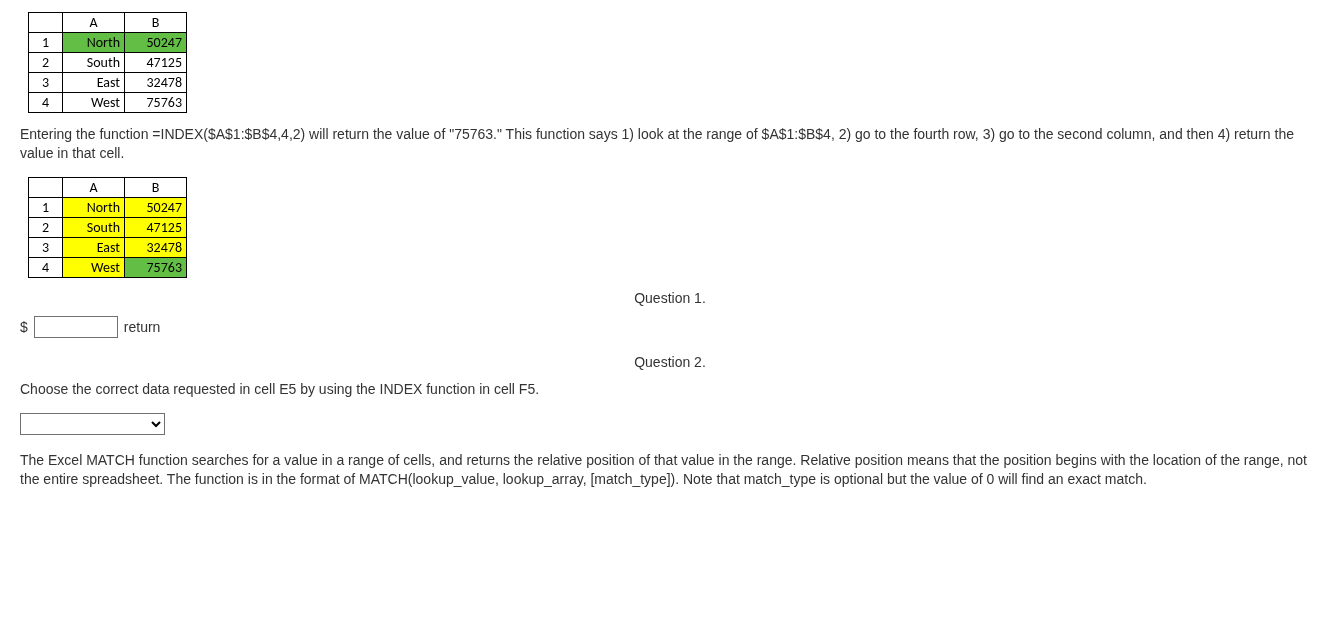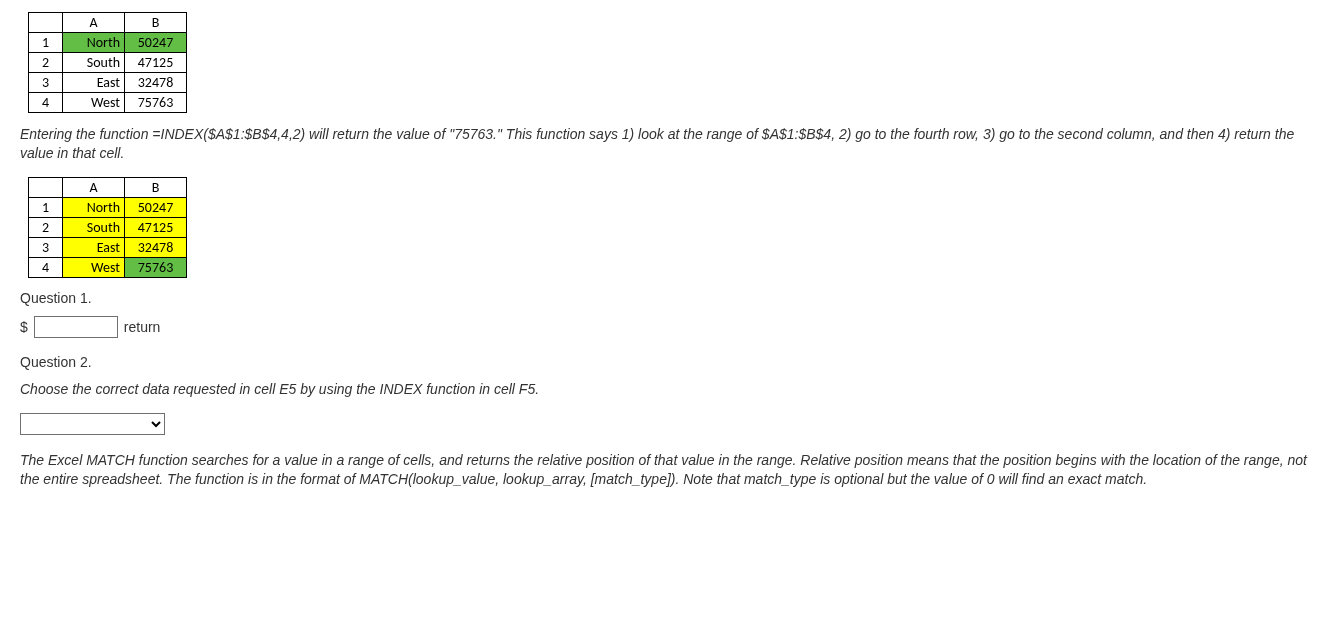--- a/index.html
+++ b/index.html
@@ -29,32 +29,31 @@
     font-weight: 400;
     text-align: center;
     background: #ffffff;
   }
   .rowhdr {
     width: 34px;
     text-align: center;
     background: #ffffff;
   }
   .colA { width: 62px; text-align: right; }
-  .colB { width: 62px; text-align: center; }
+  .colB { width: 62px; text-align: right; }
   .green { background: #63be46; }
   .yellow { background: #ffff00; }
   .corner { background: #ffffff; }
   p.body {
     margin: 8px 0 14px 0;
     line-height: 1.35;
     max-width: 1300px;
-    font-style: italic;
   }
   .chunk { margin-bottom: 14px; }
-  .q-title { margin: 10px 0 10px 0; }
+  .q-title { margin: 10px 0 10px 0; text-align: center; }
   .form-row {
     display: flex;
     align-items: center;
     gap: 6px;
     margin: 6px 0 16px 0;
   }
   input.text-in {
     width: 78px;
     height: 18px;
     border: 1px solid #707070;

